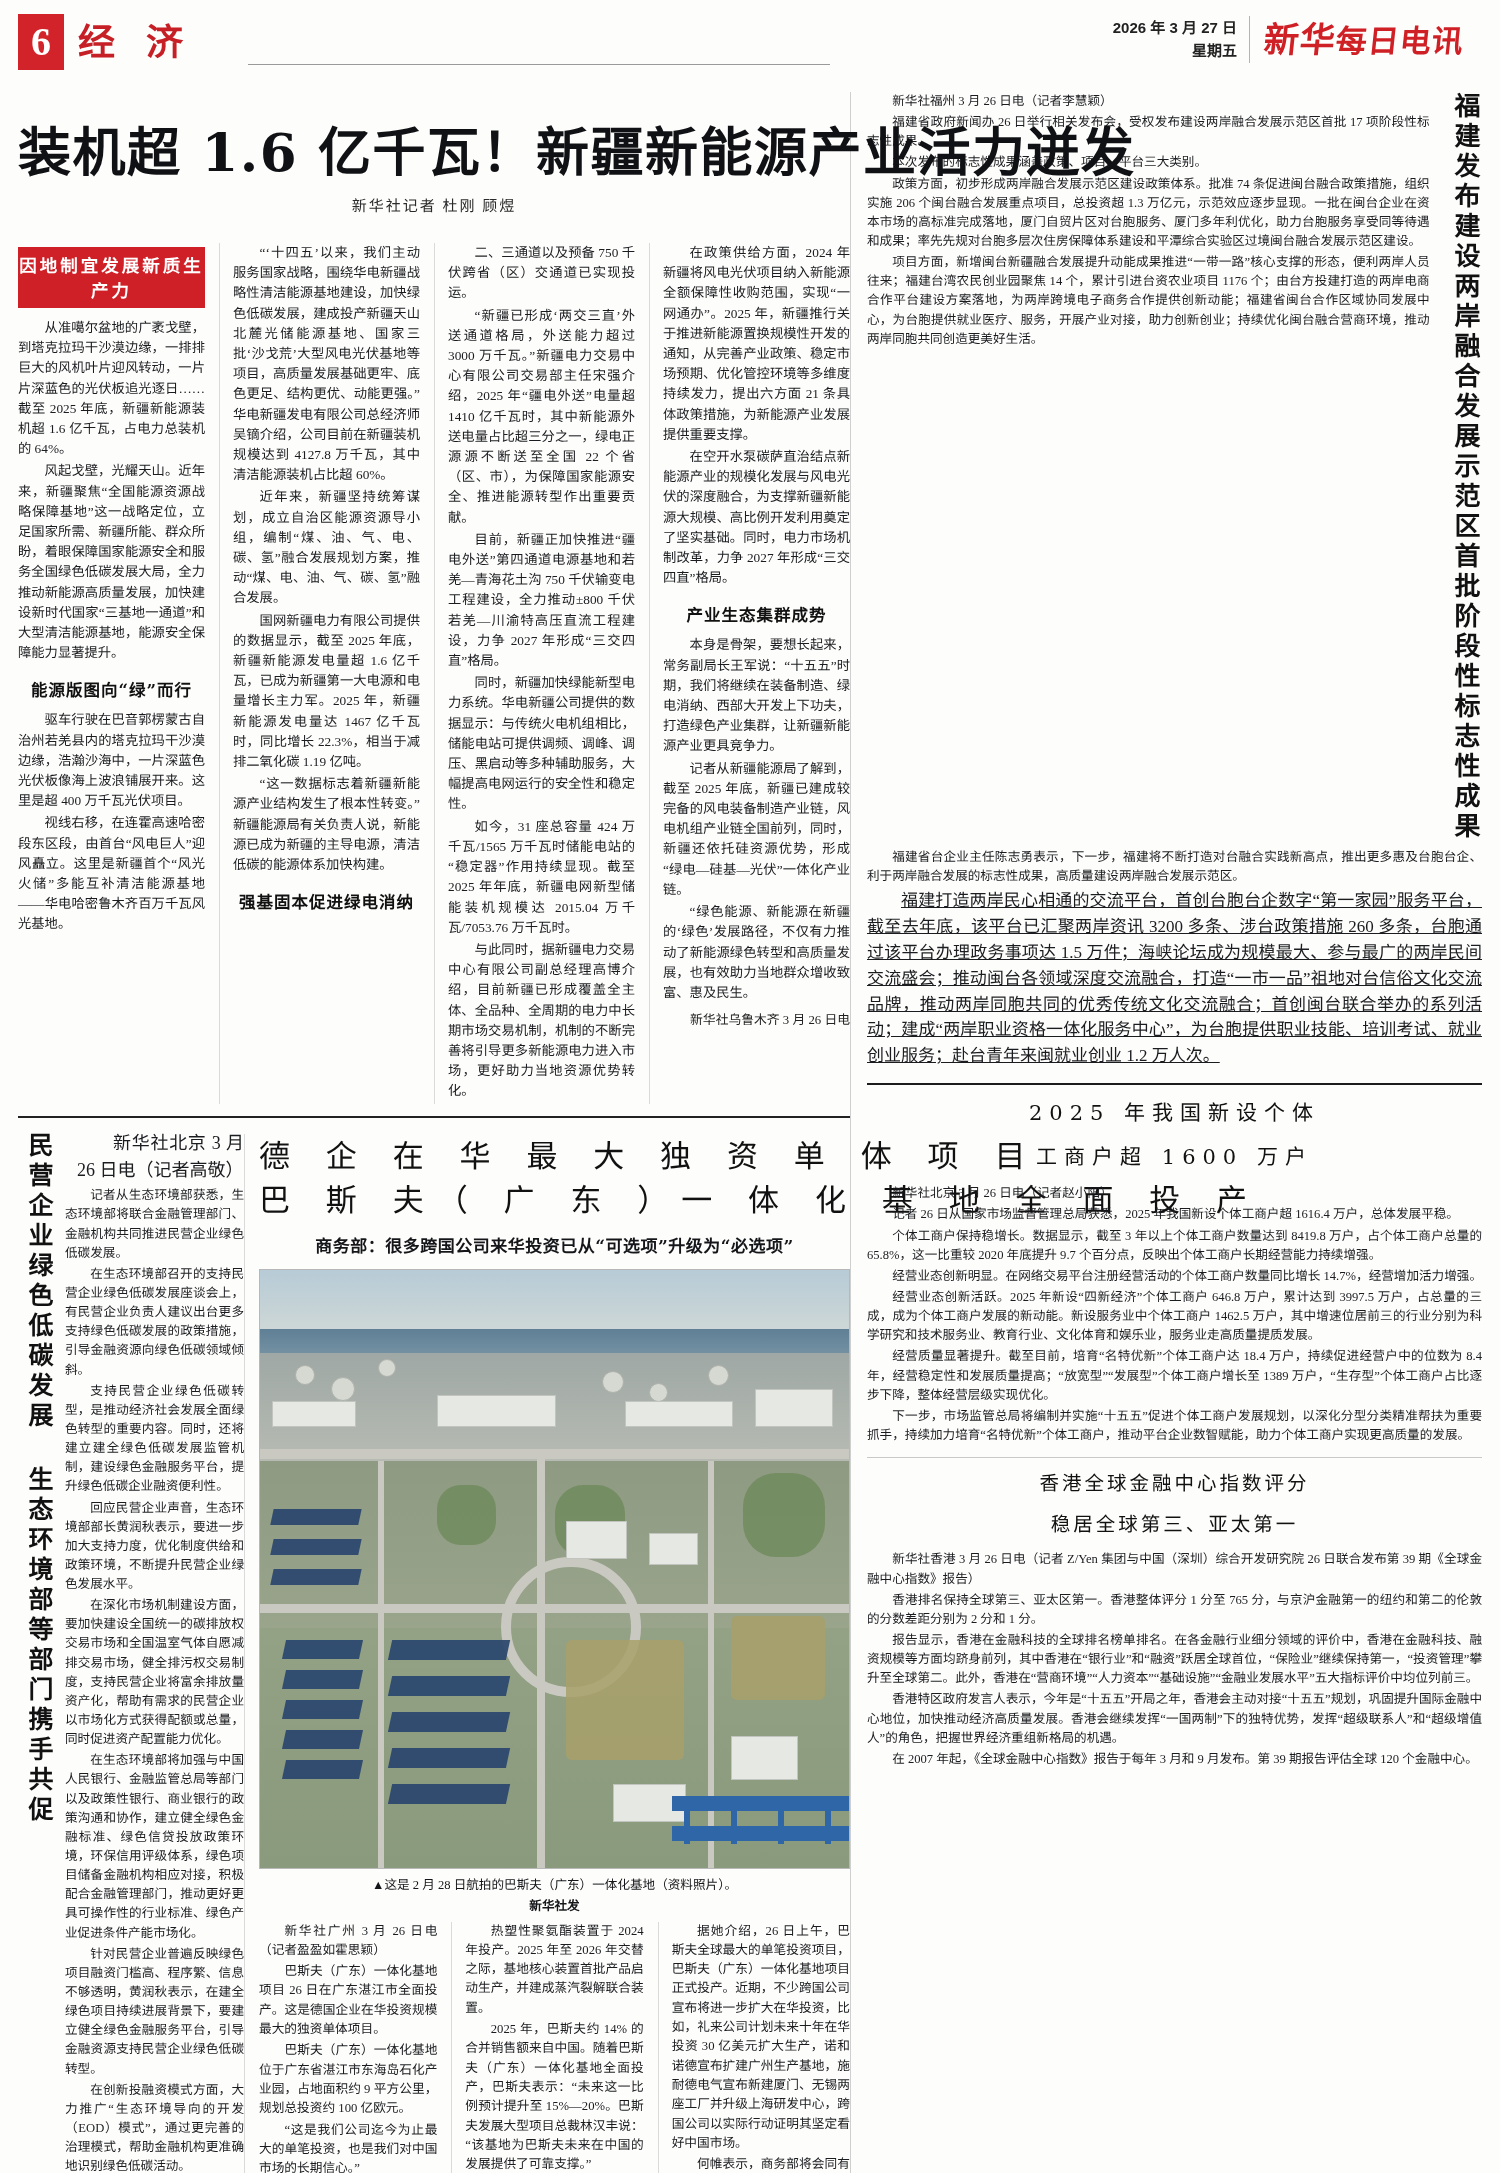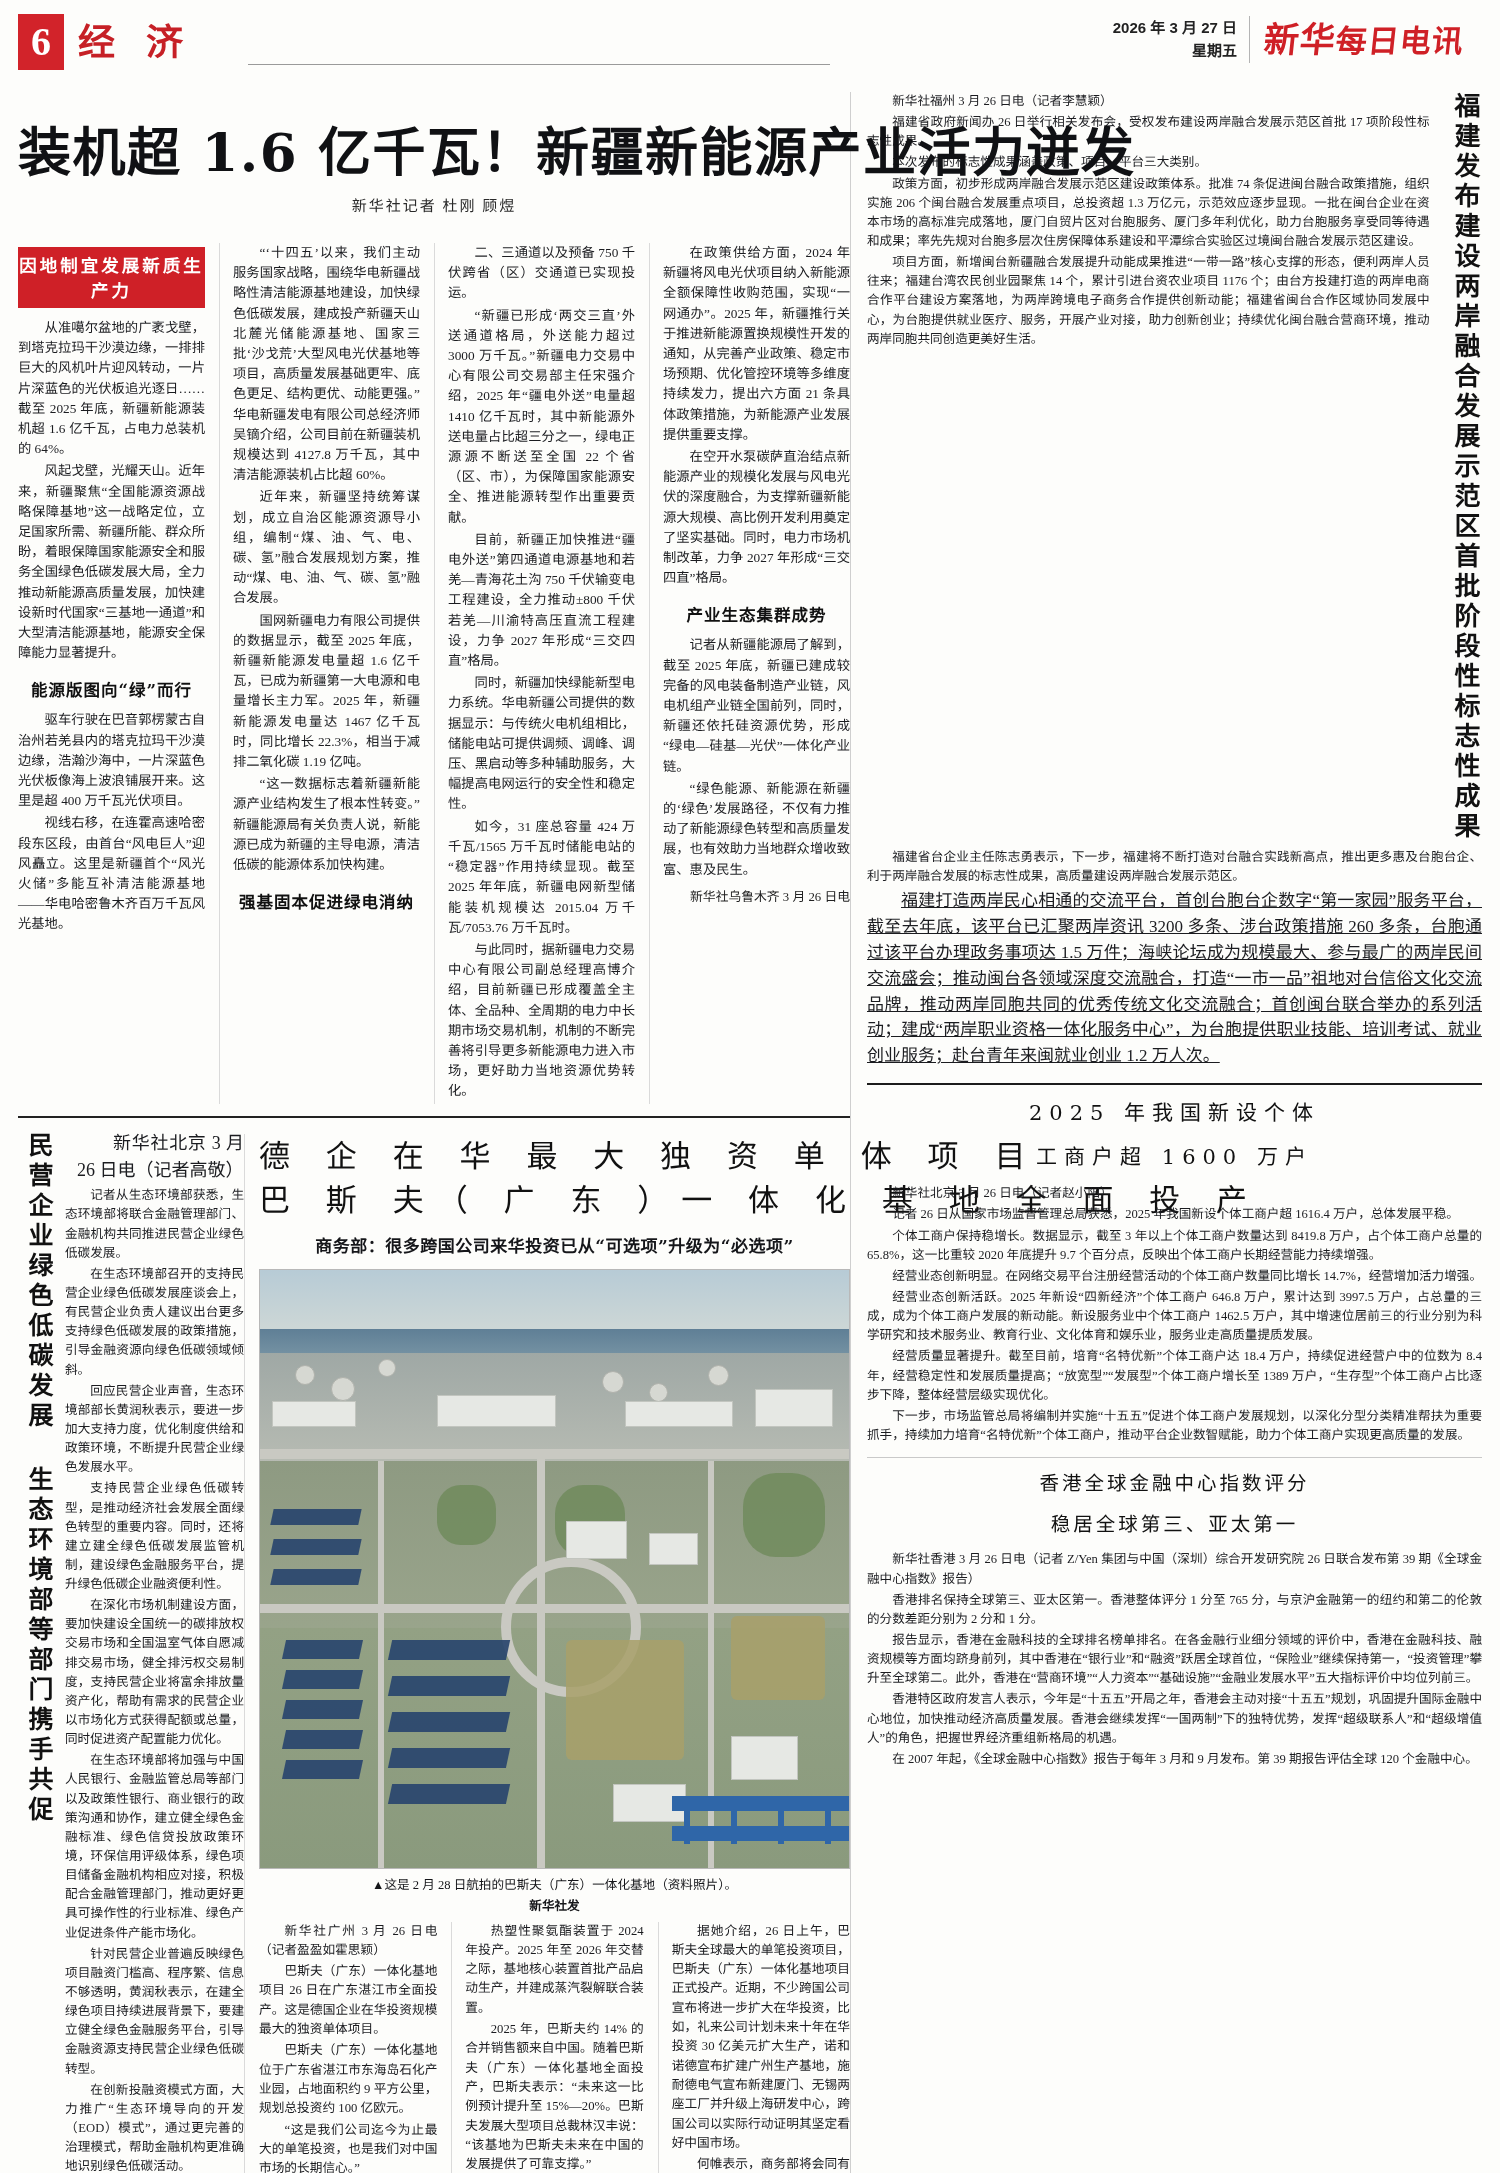--- a/index.html
+++ b/index.html
@@ -196,39 +196,40 @@
             <p class="body">“新疆已形成‘两交三直’外送通道格局，外送能力超过 3000 万千瓦。”新疆电力交易中心有限公司交易部主任宋强介绍，2025 年“疆电外送”电量超 1410 亿千瓦时，其中新能源外送电量占比超三分之一，绿电正源源不断送至全国 22 个省（区、市），为保障国家能源安全、推进能源转型作出重要贡献。</p>
             <p class="body">目前，新疆正加快推进“疆电外送”第四通道电源基地和若羌—青海花土沟 750 千伏输变电工程建设，全力推动±800 千伏若羌—川渝特高压直流工程建设，力争 2027 年形成“三交四直”格局。</p>
             <p class="body">同时，新疆加快绿能新型电力系统。华电新疆公司提供的数据显示：与传统火电机组相比，储能电站可提供调频、调峰、调压、黑启动等多种辅助服务，大幅提高电网运行的安全性和稳定性。</p>
             <p class="body">如今，31 座总容量 424 万千瓦/1565 万千瓦时储能电站的“稳定器”作用持续显现。截至 2025 年年底，新疆电网新型储能装机规模达 2015.04 万千瓦/7053.76 万千瓦时。</p>
             <p class="body">与此同时，据新疆电力交易中心有限公司副总经理高博介绍，目前新疆已形成覆盖全主体、全品种、全周期的电力中长期市场交易机制，机制的不断完善将引导更多新能源电力进入市场，更好助力当地资源优势转化。</p>
           </div>
           <div class="col sep">
             <p class="body">在政策供给方面，2024 年新疆将风电光伏项目纳入新能源全额保障性收购范围，实现“一网通办”。2025 年，新疆推行关于推进新能源置换规模性开发的通知，从完善产业政策、稳定市场预期、优化管控环境等多维度持续发力，提出六方面 21 条具体政策措施，为新能源产业发展提供重要支撑。</p>
             <p class="body">在空开水泵碳萨直治结点新能源产业的规模化发展与风电光伏的深度融合，为支撑新疆新能源大规模、高比例开发利用奠定了坚实基础。同时，电力市场机制改革，力争 2027 年形成“三交四直”格局。</p>
             <div class="subhead">产业生态集群成势</div>
+            <p class="body">本身是骨架，要想长起来，常务副局长王军说：“十五五”时期，我们将继续在装备制造、绿电消纳、西部大开发上下功夫，打造绿色产业集群，让新疆新能源产业更具竞争力。</p>
             <p class="body">记者从新疆能源局了解到，截至 2025 年底，新疆已建成较完备的风电装备制造产业链，风电机组产业链全国前列，同时，新疆还依托硅资源优势，形成“绿电—硅基—光伏”一体化产业链。</p>
             <p class="body">“绿色能源、新能源在新疆的‘绿色’发展路径，不仅有力推动了新能源绿色转型和高质量发展，也有效助力当地群众增收致富、惠及民生。</p>
             <div class="src-line">新华社乌鲁木齐 3 月 26 日电</div>
           </div>
         </div>
       </div>
 
       <div class="eco-block">
 
         <div style="flex:0 0 226px;display:flex;">
           <div class="eco-vhead">
             <div class="vhead">民营企业绿色低碳发展 生态环境部等部门携手共促</div>
           </div>
           <div style="flex:1;min-width:0;">
             <p class="body" style="font-size:18px;margin-left:12px;">新华社北京 3 月 26 日电（记者高敬）</p>
             <p class="body" style="font-size:12.6px;">记者从生态环境部获悉，生态环境部将联合金融管理部门、金融机构共同推进民营企业绿色低碳发展。</p>
             <p class="body" style="font-size:12.6px;">在生态环境部召开的支持民营企业绿色低碳发展座谈会上，有民营企业负责人建议出台更多支持绿色低碳发展的政策措施，引导金融资源向绿色低碳领域倾斜。</p>
+            <p class="body" style="font-size:12.6px;">支持民营企业绿色低碳转型，是推动经济社会发展全面绿色转型的重要内容。同时，还将建立建全绿色低碳发展监管机制，建设绿色金融服务平台，提升绿色低碳企业融资便利性。</p>
             <p class="body" style="font-size:12.6px;">回应民营企业声音，生态环境部部长黄润秋表示，要进一步加大支持力度，优化制度供给和政策环境，不断提升民营企业绿色发展水平。</p>
-            <p class="body" style="font-size:12.6px;">支持民营企业绿色低碳转型，是推动经济社会发展全面绿色转型的重要内容。同时，还将建立建全绿色低碳发展监管机制，建设绿色金融服务平台，提升绿色低碳企业融资便利性。</p>
             <p class="body" style="font-size:12.6px;">在深化市场机制建设方面，要加快建设全国统一的碳排放权交易市场和全国温室气体自愿减排交易市场，健全排污权交易制度，支持民营企业将富余排放量资产化，帮助有需求的民营企业以市场化方式获得配额或总量，同时促进资产配置能力优化。</p>
             <p class="body" style="font-size:12.6px;">在生态环境部将加强与中国人民银行、金融监管总局等部门以及政策性银行、商业银行的政策沟通和协作，建立健全绿色金融标准、绿色信贷投放政策环境，环保信用评级体系，绿色项目储备金融机构相应对接，积极配合金融管理部门，推动更好更具可操作性的行业标准、绿色产业促进条件产能市场化。</p>
             <p class="body" style="font-size:12.6px;">针对民营企业普遍反映绿色项目融资门槛高、程序繁、信息不够透明，黄润秋表示，在建全绿色项目持续进展背景下，要建立健全绿色金融服务平台，引导金融资源支持民营企业绿色低碳转型。</p>
             <p class="body" style="font-size:12.6px;">在创新投融资模式方面，大力推广“生态环境导向的开发（EOD）模式”，通过更完善的治理模式，帮助金融机构更准确地识别绿色低碳活动。</p>
           </div>
         </div>
 
         <div class="basf" style="flex:1;min-width:0;padding-left:14px;border-left:1px solid #dadada;">
           <div class="basf-h1">德 企 在 华 最 大 独 资 单 体 项 目</div>
           <div class="basf-h2">巴 斯 夫（ 广 东 ）一 体 化 基 地 全 面 投 产</div>

